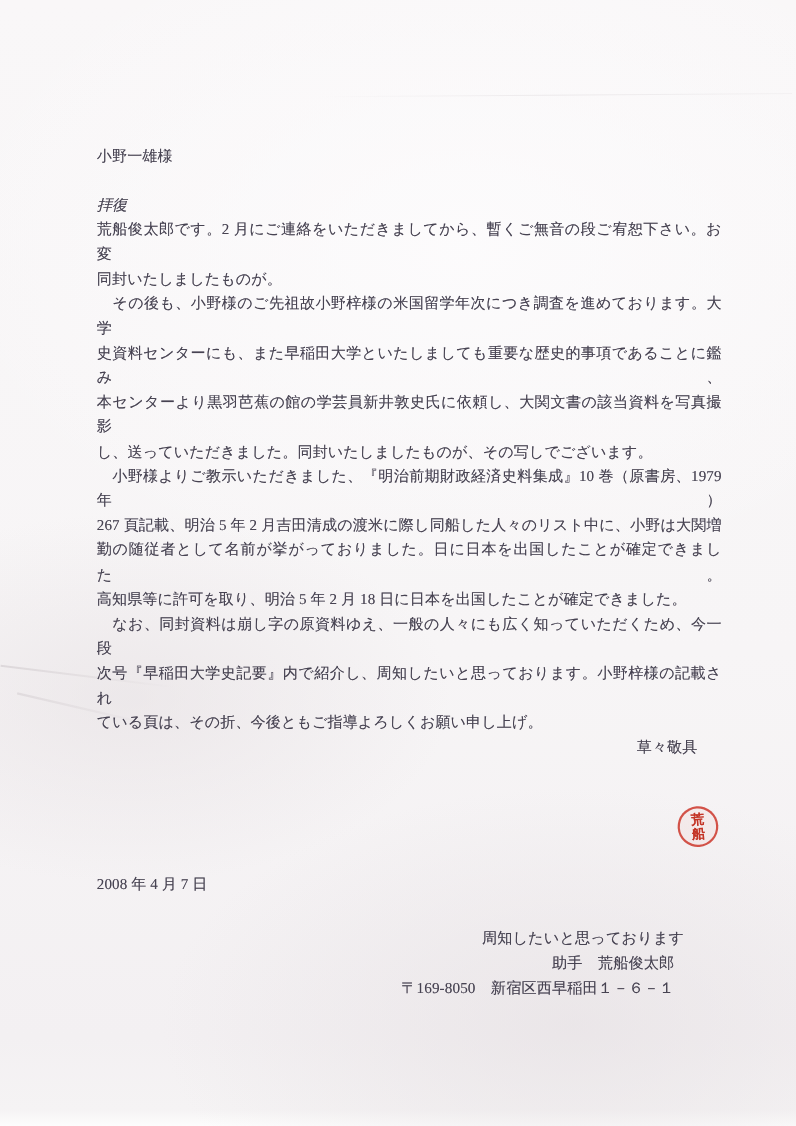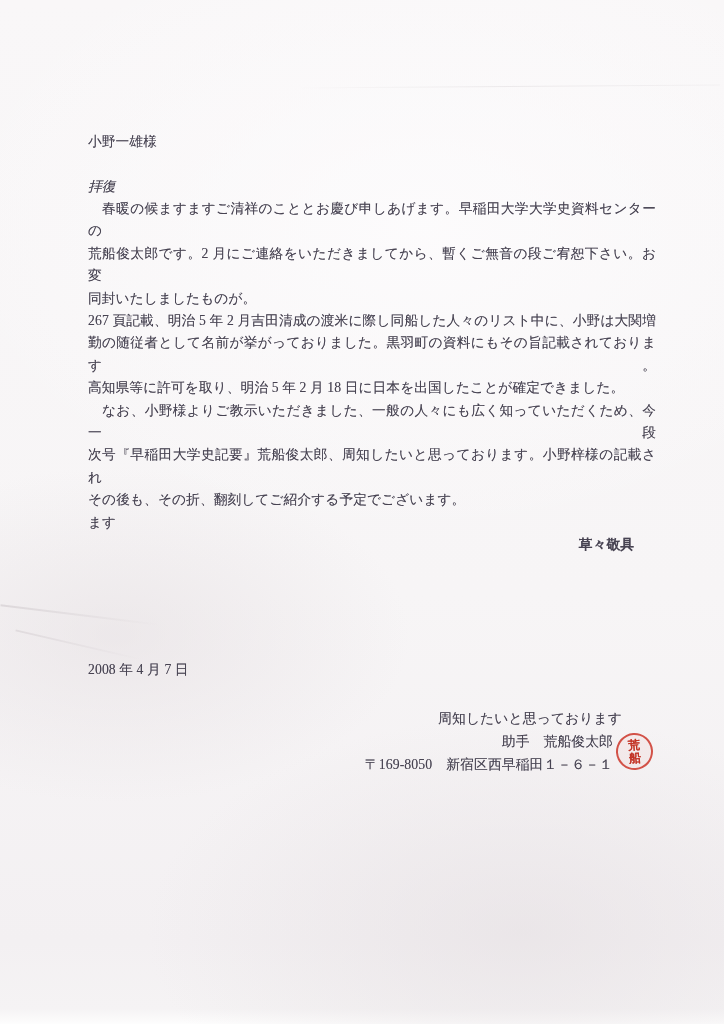--- a/index.html
+++ b/index.html
@@ -35,21 +35,21 @@
     text-shadow: 0 0 0.6px rgba(71,67,82,0.45);
   }
   .recipient { line-height: 22px; }
   .salutation { margin-top: 23px; line-height: 22px; font-style: italic; }
   .para .ln {
     line-height: 22.4px;
     text-align: justify;
     text-align-last: justify;
   }
   .para .ln:last-child { text-align: justify; text-align-last: auto; }
-  .closing { line-height: 22.4px; text-align: right; padding-right: 22px; font-weight: bold; }
+  .closing { line-height: 22.4px; text-align: right; padding-right: 22px; }
   .date-line { margin-top: 102px; line-height: 22px; }
 
   .signature { margin-top: 26px; text-align: right; line-height: 23px; font-size: 13.8px; }
   .sig-org     { padding-right: 34px; }
   .sig-name    { padding-right: 43px; }
   .sig-address { padding-right: 43px; }
 
   .stamp {
     position: absolute; left: 616px; top: 733px;
     width: 37px; height: 37px; box-sizing: border-box;
@@ -69,40 +69,45 @@
 <div class="page">
   <div class="crease crease-a"></div>
   <div class="crease crease-b"></div>
   <div class="crease crease-c"></div>
 
   <div class="content">
     <div class="recipient">小野一雄様</div>
     <div class="salutation">拝復</div>
 
     <div class="para">
-      <div class="ln">　春暖の候ますますご清祥のこととお慶び申しあげます。早稲田大学大学史資料センターの</div>
       <div class="ln">荒船俊太郎です。2 月にご連絡をいただきましてから、暫くご無音の段ご宥恕下さい。お変</div>
       <div class="ln">同封いたしましたものが。</div>
     </div>
 
+    <div class="para">
+      <div class="ln">　その後も、小野様のご先祖故小野梓様の米国留学年次につき調査を進めております。大学</div>
+      <div class="ln">史資料センターにも、また早稲田大学といたしましても重要な歴史的事項であることに鑑み、</div>
+      <div class="ln">本センターより黒羽芭蕉の館の学芸員新井敦史氏に依頼し、大関文書の該当資料を写真撮影</div>
+      <div class="ln">し、送っていただきました。同封いたしましたものが、その写しでございます。</div>
+    </div>
 
     <div class="para">
+      <div class="ln">　小野様よりご教示いただきました、『明治前期財政経済史料集成』10 巻（原書房、1979 年）</div>
       <div class="ln">267 頁記載、明治 5 年 2 月吉田清成の渡米に際し同船した人々のリスト中に、小野は大関増</div>
-      <div class="ln">勤の随従者として名前が挙がっておりました。黒羽町の資料にもその旨記載されております。</div>
+      <div class="ln">勤の随従者として名前が挙がっておりました。日に日本を出国したことが確定できました。</div>
       <div class="ln">高知県等に許可を取り、明治 5 年 2 月 18 日に日本を出国したことが確定できました。</div>
     </div>
 
     <div class="para">
-      <div class="ln">　なお、小野様よりご教示いただきました、一般の人々にも広く知っていただくため、今一段</div>
-      <div class="ln">次号『早稲田大学史記要』荒船俊太郎、周知したいと思っております。小野梓様の記載され</div>
-      <div class="ln">その後も、その折、翻刻してご紹介する予定でございます。</div>
+      <div class="ln">　なお、同封資料は崩し字の原資料ゆえ、一般の人々にも広く知っていただくため、今一段</div>
+      <div class="ln">次号『早稲田大学史記要』内で紹介し、周知したいと思っております。小野梓様の記載され</div>
+      <div class="ln">ている頁は、その折、今後ともご指導よろしくお願い申し上げ。</div>
     </div>
 
     <div class="para">
-      <div class="ln">ます</div>
     </div>
 
     <div class="closing">草々敬具</div>
 
     <div class="date-line">2008 年 4 月 7 日</div>
 
     <div class="signature">
       <div class="sig-org">周知したいと思っております</div>
       <div class="sig-name">助手　荒船俊太郎</div>
       <div class="sig-address">〒169-8050　新宿区西早稲田１－６－１</div>

